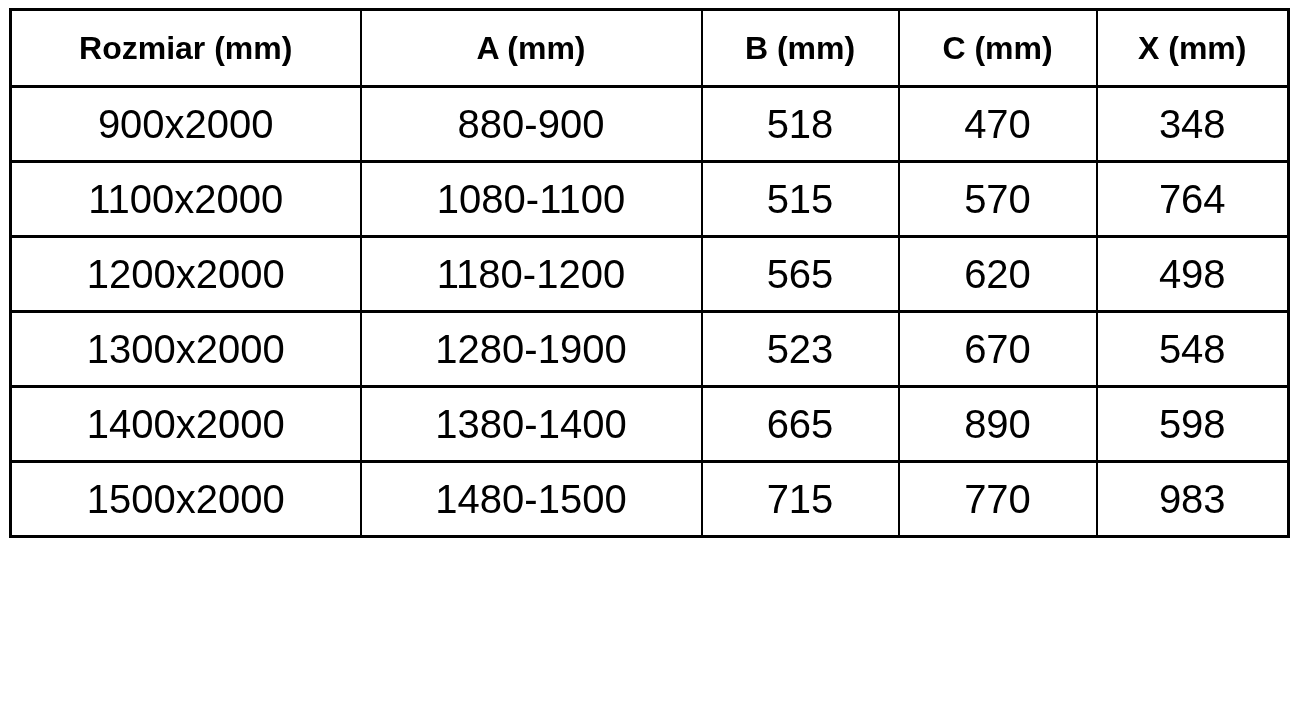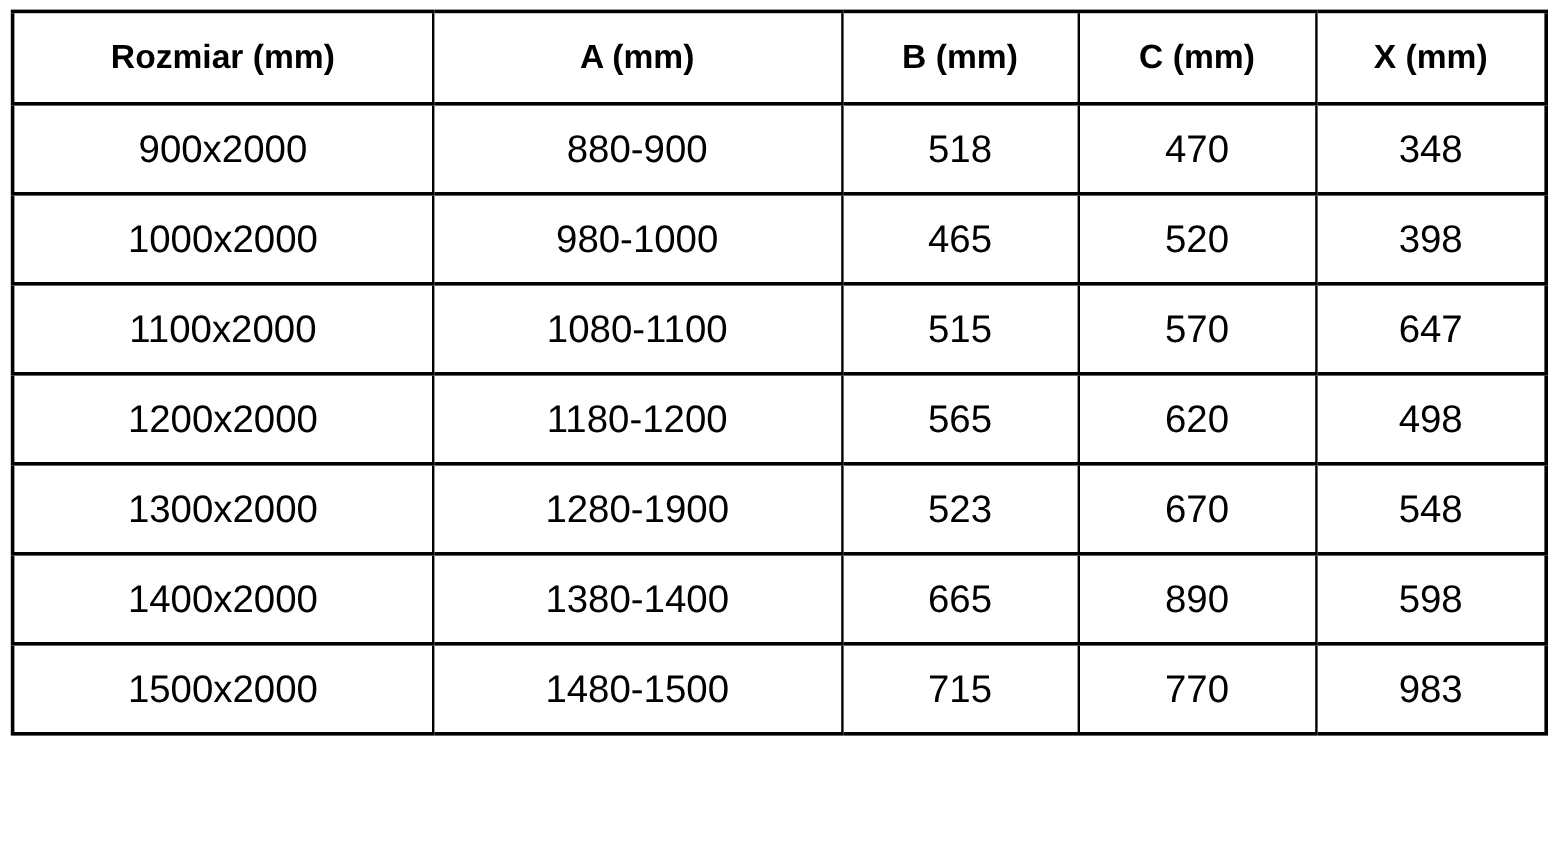--- a/index.html
+++ b/index.html
@@ -32,26 +32,26 @@
     border-top: 3px solid #000000;
     border-bottom: 3px solid #000000;
     text-align: center;
     vertical-align: middle;
     padding: 0;
     white-space: nowrap;
     overflow: hidden;
   }
   .dims-table th {
     height: 77px;
-    font-size: 28px;
+    font-size: 32px;
     font-weight: bold;
   }
   .dims-table td {
     height: 75px;
-    font-size: 32px;
+    font-size: 40px;
     font-weight: normal;
   }
 </style>
 </head>
 <body>
 
 <table class="dims-table">
   <colgroup>
     <col class="c1">
       <col class="c2">
@@ -70,32 +70,25 @@
   </thead>
   <tbody>
     <tr>
       <td>900x2000</td>
       <td>880-900</td>
       <td>518</td>
       <td>470</td>
       <td>348</td>
     </tr>
     <tr>
-      <td>1000x2000</td>
-      <td>980-1000</td>
-      <td>465</td>
-      <td>520</td>
-      <td>398</td>
-    </tr>
-    <tr>
       <td>1100x2000</td>
       <td>1080-1100</td>
       <td>515</td>
       <td>570</td>
-      <td>647</td>
+      <td>764</td>
     </tr>
     <tr>
       <td>1200x2000</td>
       <td>1180-1200</td>
       <td>565</td>
       <td>620</td>
       <td>498</td>
     </tr>
     <tr>
       <td>1300x2000</td>

